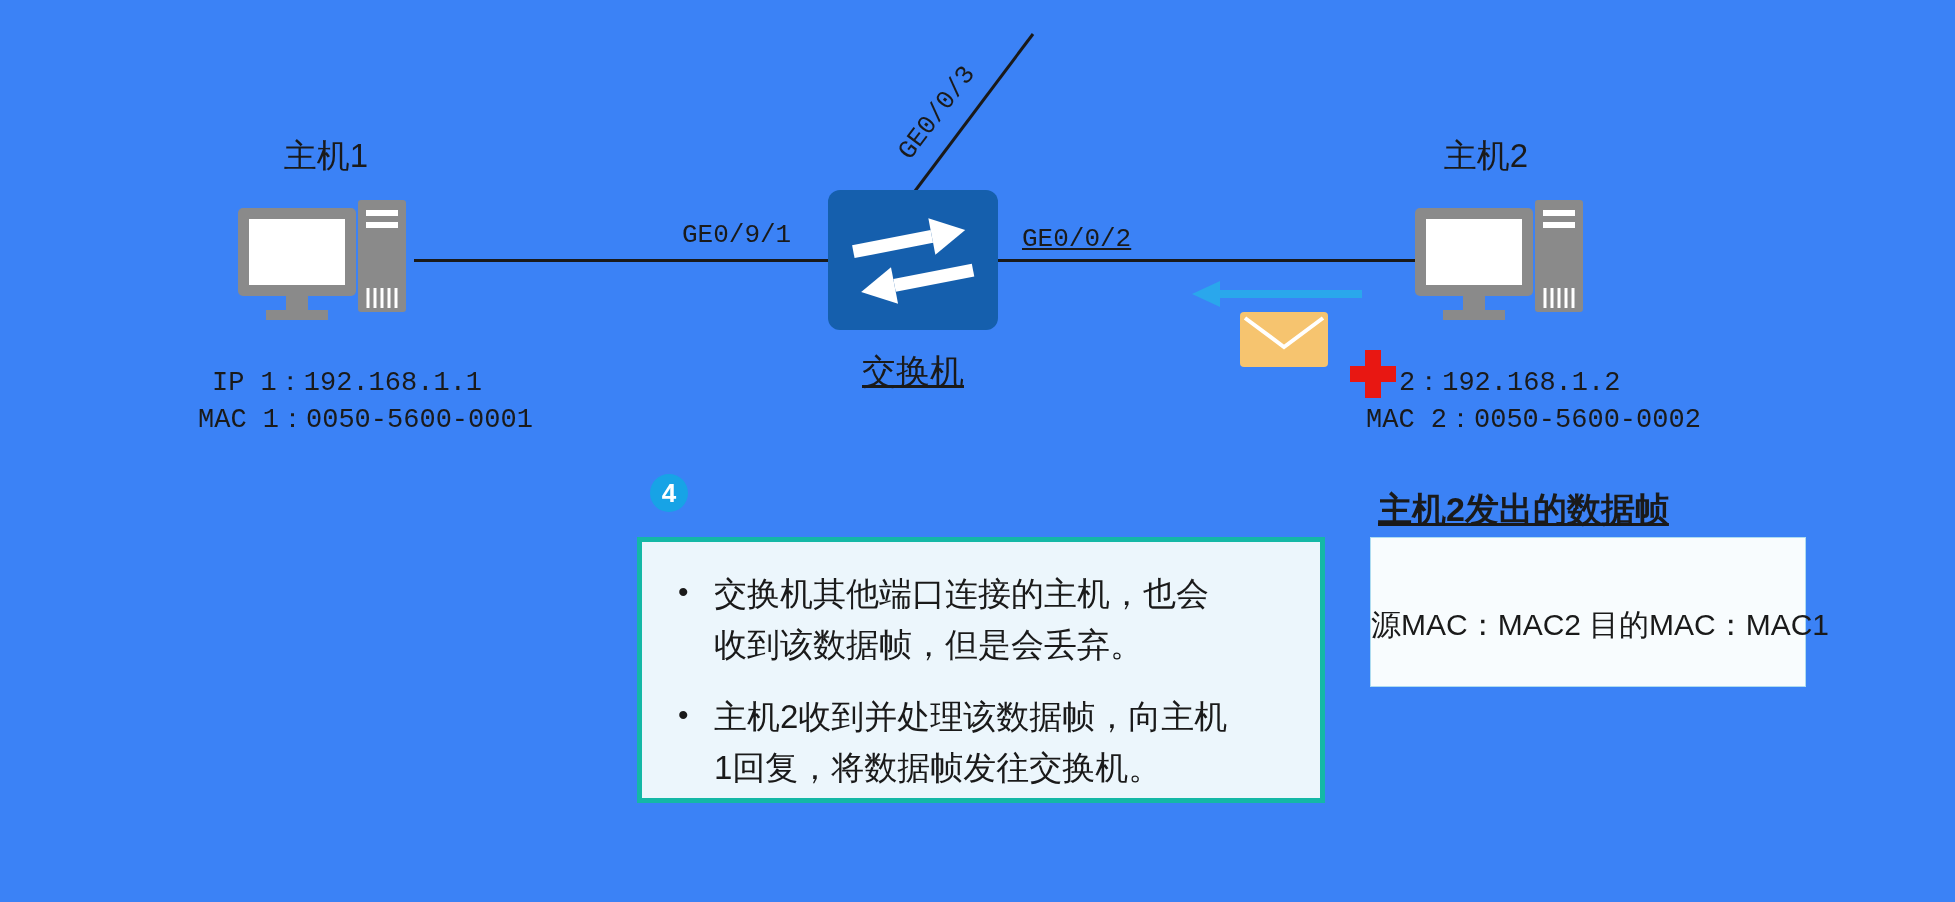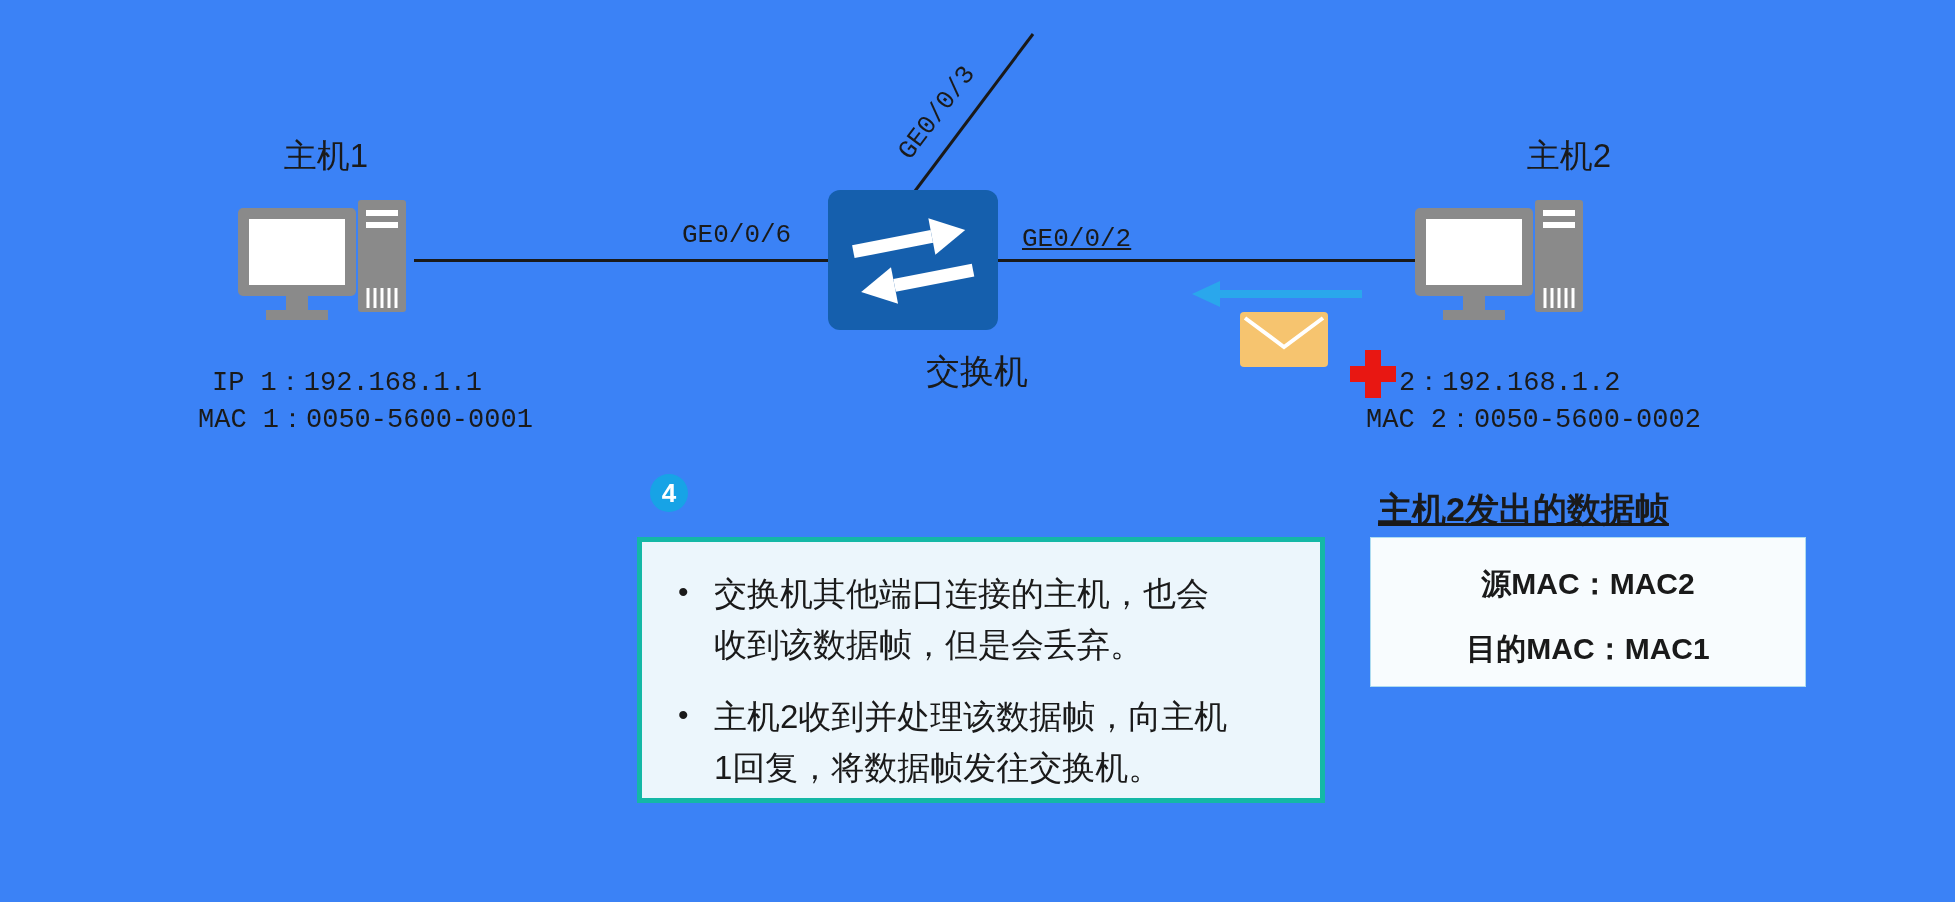--- a/index.html
+++ b/index.html
@@ -5,28 +5,28 @@
   html,body{margin:0;padding:0;}
   body{width:1955px;height:902px;background:#ffffff;font-family:"Liberation Sans",sans-serif;color:#1a1a1a;}
   .canvas{position:relative;width:1955px;height:902px;background:#3b82f6;overflow:hidden;}
   .abs{position:absolute;}
   .mono{font-family:"Liberation Mono","DejaVu Sans Mono",monospace;}
   .host-label{width:176px;text-align:center;font-size:33px;}
   .device-text{font-size:27px;white-space:nowrap;}
   .link{background:#1a1a1a;height:3px;}
   .port-label{font-size:26px;white-space:nowrap;}
   .rot{width:150px;text-align:center;transform:rotate(-53deg);}
-  .switch-label{width:230px;text-align:right;font-size:34px;}
+  .switch-label{width:230px;text-align:center;font-size:34px;text-decoration:underline;}
   .badge{width:38px;height:38px;border-radius:50%;background:#17a3e6;color:#ffffff;font-size:26px;font-weight:bold;display:flex;align-items:center;justify-content:center;}
   .note-box{width:688px;height:266px;background:#ecf6fc;border:5px solid #14b8a6;box-sizing:border-box;}
   .note-box ul{list-style:none;margin:0;padding:26px 30px 0 16px;}
   .note-box li{position:relative;padding-left:56px;font-size:33px;line-height:1.56;margin-bottom:20px;white-space:pre-line;}
   .note-box li::before{content:"\2022";position:absolute;left:20px;top:1px;font-size:30px;}
   .frame-title{font-size:34px;font-weight:bold;white-space:nowrap;text-decoration:underline;}
-  .frame-box{width:436px;height:150px;background:#f8fcfe;border:1px solid #aedcf0;display:flex;flex-direction:column;align-items:center;padding-top:26px;gap:24px;box-sizing:border-box;font-weight:bold;}
+  .frame-box{width:436px;height:150px;background:#f8fcfe;border:1px solid #aedcf0;display:flex;flex-direction:row;align-items:center;padding-top:26px;gap:8px;box-sizing:border-box;}
   .frame-row{font-size:30px;white-space:nowrap;}
 </style>
 </head>
 <body>
 
 <div class="canvas">
 
   <div class="abs link" style="left:414px;top:259px;width:416px;"></div>
   <div class="abs link" style="left:996px;top:259px;width:421px;"></div>
   <svg class="abs" style="left:900px;top:28px;" width="150" height="175" viewBox="0 0 150 175">
@@ -46,21 +46,21 @@
       <line x1="158" y1="90" x2="158" y2="110"></line>
     </g>
     <rect x="0" y="10" width="118" height="88" rx="5" fill="#8a8a8a"></rect>
     <rect x="11" y="21" width="96" height="66" fill="#ffffff"></rect>
     <rect x="48" y="98" width="22" height="14" fill="#8a8a8a"></rect>
     <rect x="28" y="112" width="62" height="10" fill="#8a8a8a"></rect>
   </svg>
   <div class="abs device-text mono" style="left:212px;top:363px;">IP 1：192.168.1.1</div>
   <div class="abs device-text mono" style="left:198px;top:400px;">MAC 1：0050-5600-0001</div>
 
-  <div class="abs host-label" style="left:1481px;top:134px;">主机2</div>
+  <div class="abs host-label" style="left:1398px;top:134px;">主机2</div>
   <svg class="abs" style="left:1415px;top:198px;" width="176" height="132" viewBox="0 0 176 132">
     <rect x="120" y="2" width="48" height="112" rx="3" fill="#8a8a8a"></rect>
     <rect x="128" y="12" width="32" height="6" fill="#ffffff"></rect>
     <rect x="128" y="24" width="32" height="6" fill="#ffffff"></rect>
     <g stroke="#ffffff" stroke-width="3">
       <line x1="130" y1="90" x2="130" y2="110"></line>
       <line x1="137" y1="90" x2="137" y2="110"></line>
       <line x1="144" y1="90" x2="144" y2="110"></line>
       <line x1="151" y1="90" x2="151" y2="110"></line>
       <line x1="158" y1="90" x2="158" y2="110"></line>
@@ -77,21 +77,21 @@
     <rect width="170" height="140" rx="12" fill="#155fad"></rect>
     <g fill="#ffffff" transform="rotate(-11 85 70)">
       <rect x="28" y="44" width="80" height="13"></rect>
       <polygon points="108,32 108,69 142,50.5"></polygon>
       <rect x="62" y="85" width="80" height="13"></rect>
       <polygon points="62,73 62,110 28,91.5"></polygon>
     </g>
   </svg>
   <div class="abs switch-label" style="left:798px;top:349px;">交换机</div>
 
-  <div class="abs port-label mono" style="left:682px;top:220px;">GE0/0/6</div>
+  <div class="abs port-label mono" style="left:682px;top:220px;">GE0/9/1</div>
   <div class="abs port-label mono" style="left:1022px;top:224px;text-decoration:underline;">GE0/0/2</div>
   <div class="abs port-label mono rot" style="left:862px;top:98px;">GE0/0/3</div>
 
   <svg class="abs" style="left:1190px;top:279px;" width="176" height="30" viewBox="0 0 176 30">
     <line x1="172" y1="15" x2="28" y2="15" stroke="#2aa7ec" stroke-width="8"></line>
     <polygon points="30,2 30,28 2,15" fill="#2aa7ec"></polygon>
   </svg>
   <svg class="abs" style="left:1240px;top:312px;" width="88" height="55" viewBox="0 0 88 55">
     <rect width="88" height="55" rx="4" fill="#f6c46f"></rect>
     <polyline points="5,6 44,35 83,6" fill="none" stroke="#ffffff" stroke-width="4"></polyline>

